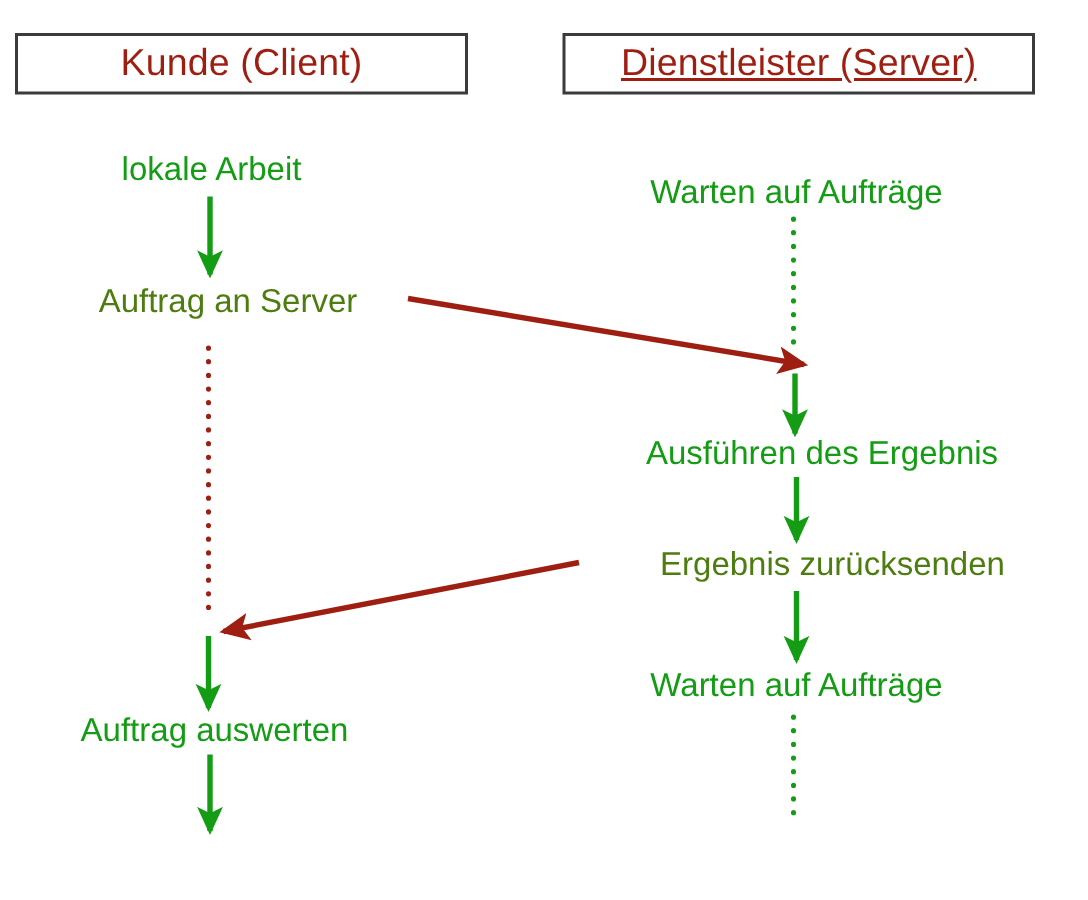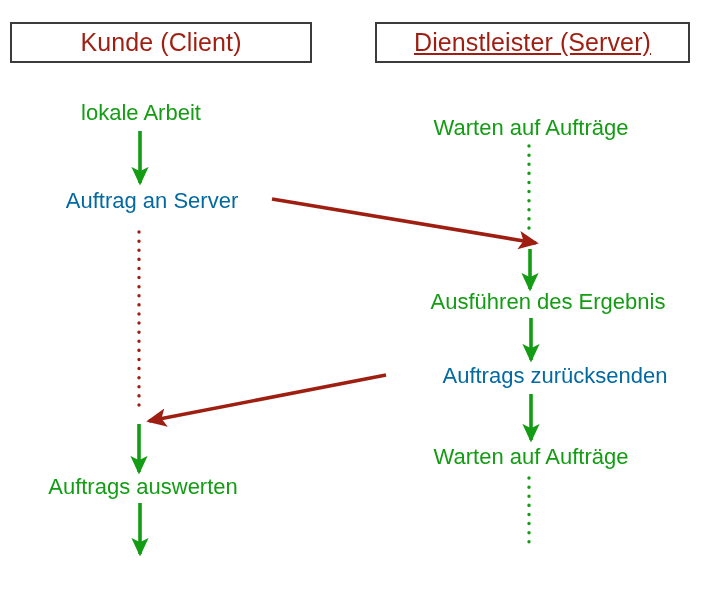--- a/index.html
+++ b/index.html
@@ -64,46 +64,46 @@
 
   
   .step-label {
     position: absolute;
     white-space: nowrap;
     font-size: 22px;
     line-height: 1;
     transform: translate(-50%, -50%);
   }
   .step-label.green { color: #139c14; }
-  .step-label.red   { color: #0369a1; }
+  .step-label.red   { color: #4d7c0f; }
 </style>
 </head>
 <body>
 
 <div id="diagram-root">
 
   <div class="lane-header" id="lane-header-client">
     <span>Kunde (Client)</span>
   </div>
 
   <div class="lane-header" id="lane-header-server">
     <span>Dienstleister (Server)</span>
   </div>
 
   <div class="step-label green" style="left:141px; top:113px;text-align:center;">lokale Arbeit</div>
 
   <div class="step-label red" style="left:152px; top:201px;">Auftrag an Server</div>
 
-  <div class="step-label green" style="left:143px; top:487px;">Auftrags auswerten</div>
+  <div class="step-label green" style="left:143px; top:487px;">Auftrag auswerten</div>
 
   <div class="step-label green" style="left:531px; top:128px;">Warten auf Aufträge</div>
 
   <div class="step-label green" style="left:548px; top:302px;">Ausführen des Ergebnis</div>
 
-  <div class="step-label red" style="left:555px; top:376px;">Auftrags zurücksenden</div>
+  <div class="step-label red" style="left:555px; top:376px;">Ergebnis zurücksenden</div>
 
   <div class="step-label green" style="left:531px; top:457px;">Warten auf Aufträge</div>
 
   <svg id="diagram-svg" viewBox="0 0 725 600" xmlns="http://www.w3.org/2000/svg">
 
     <defs>
       <marker id="arrowhead-green" viewBox="0 0 10 10" refX="8.6" refY="5" markerWidth="5.2" markerHeight="5.2" orient="auto-start-reverse">
         <path d="M 0 0.4 L 10 5 L 0 9.6 L 2.3 5 Z" fill="#139C14"></path>
       </marker>
       <marker id="arrowhead-red" viewBox="0 0 10 10" refX="8.6" refY="5" markerWidth="5.6" markerHeight="5.6" orient="auto-start-reverse">

